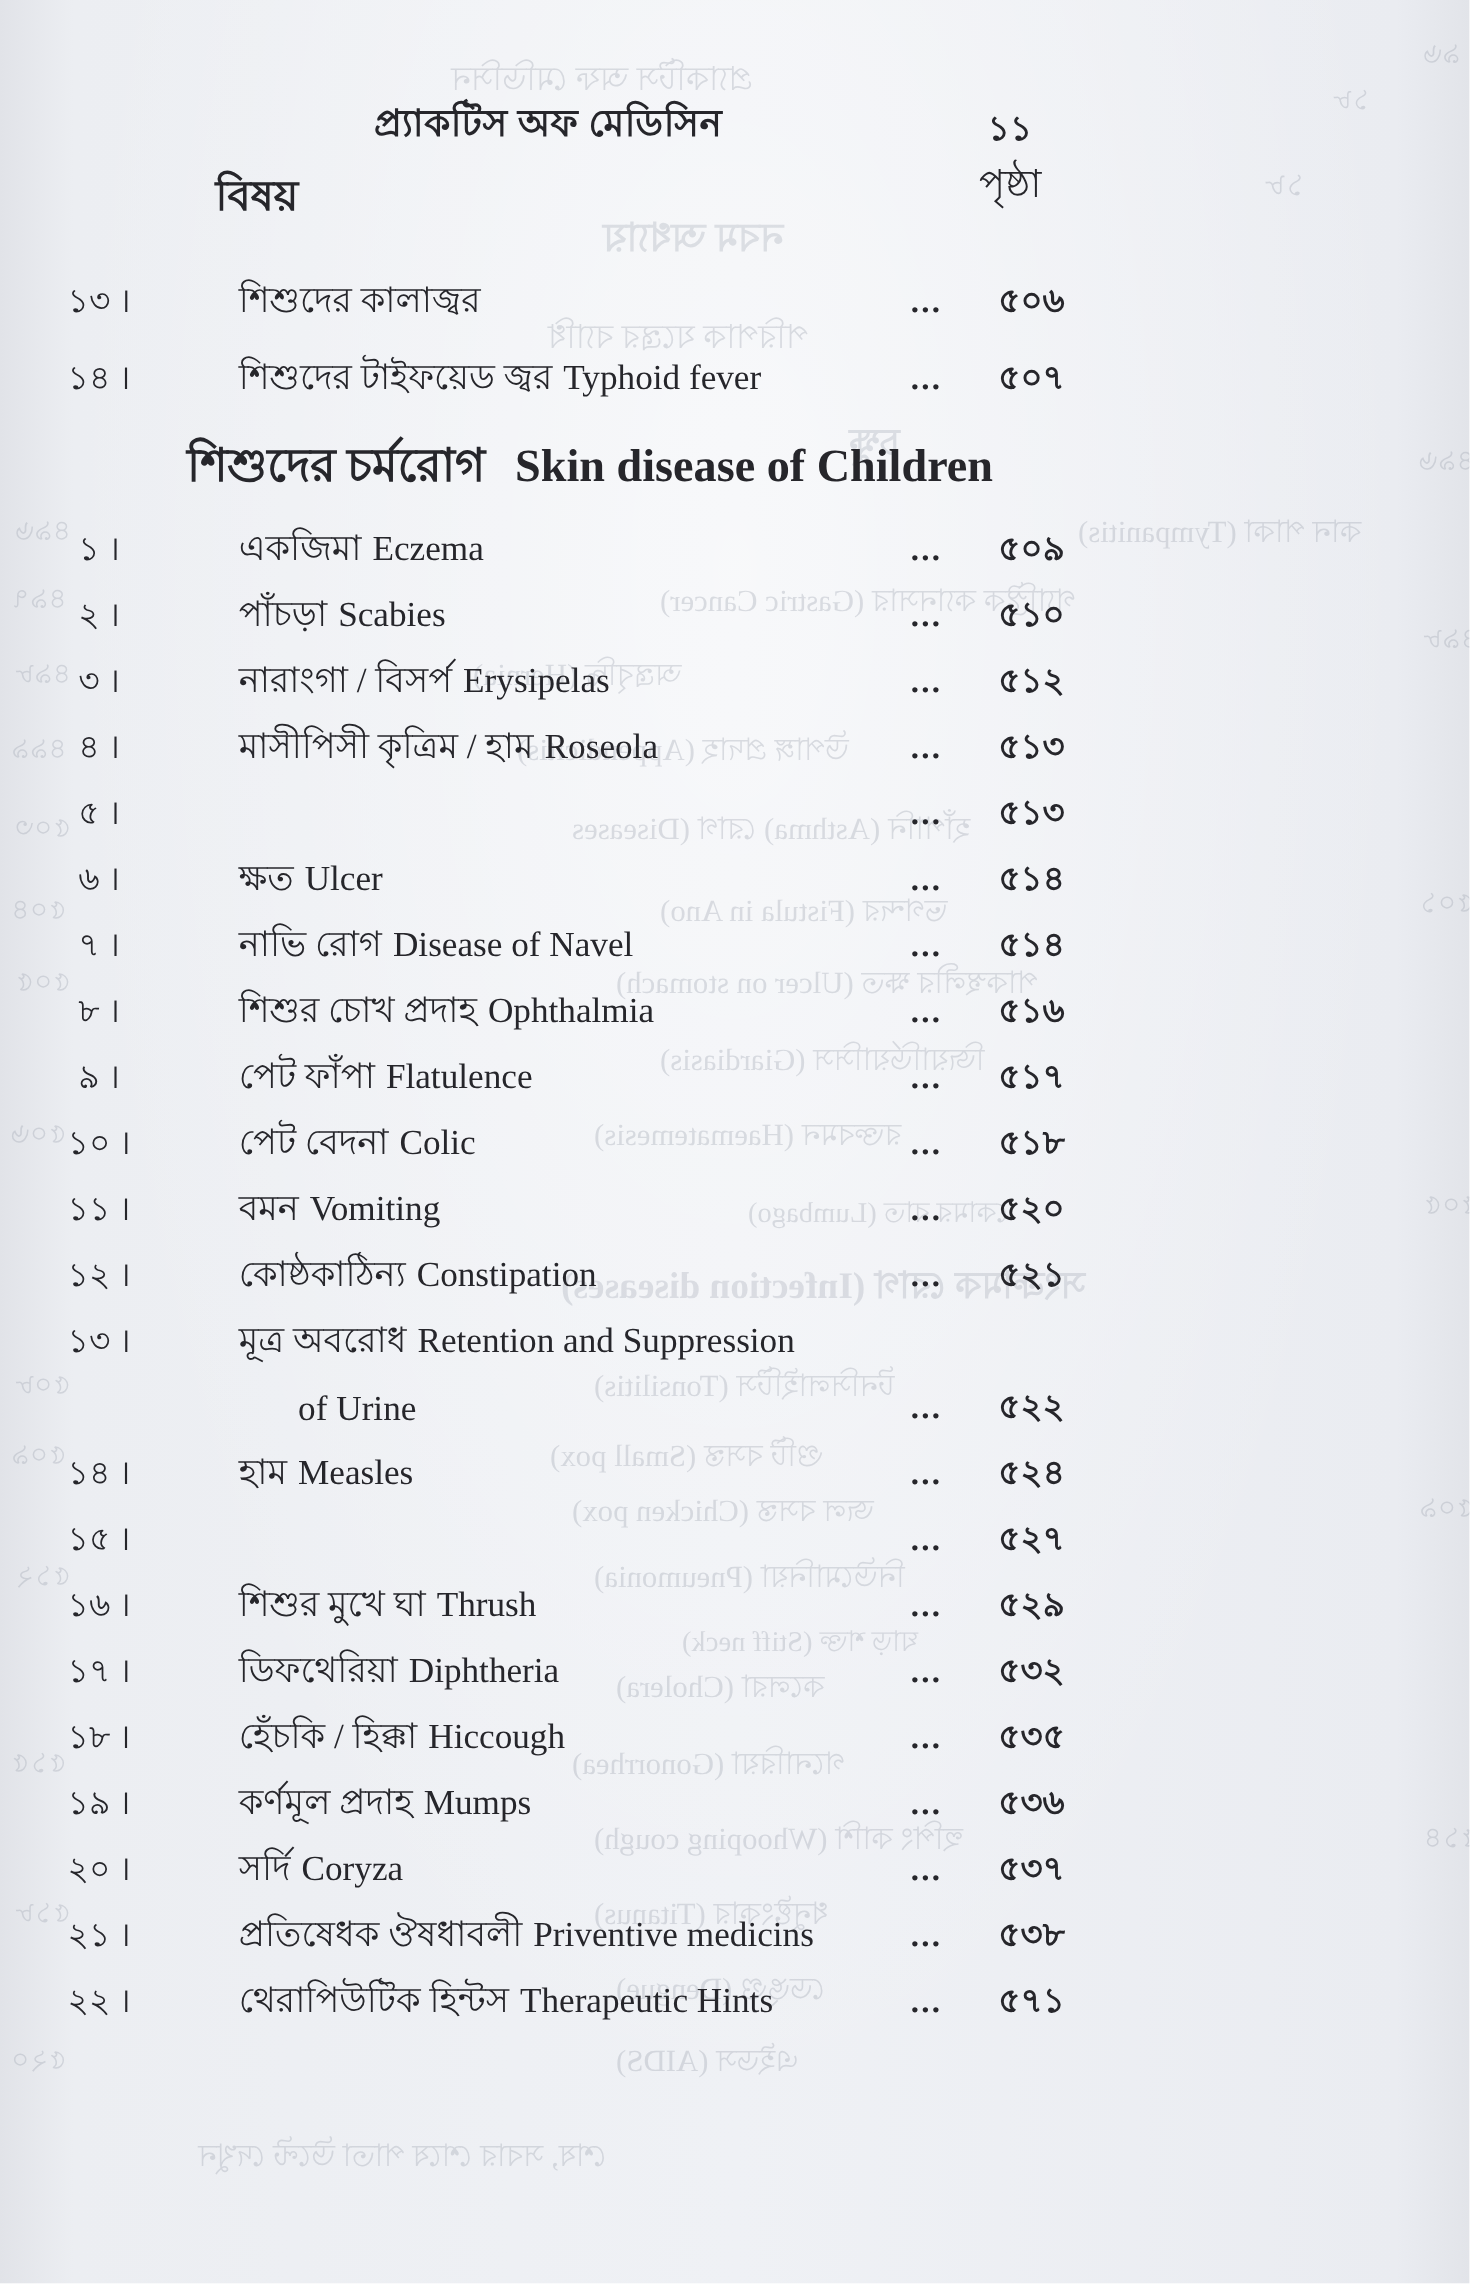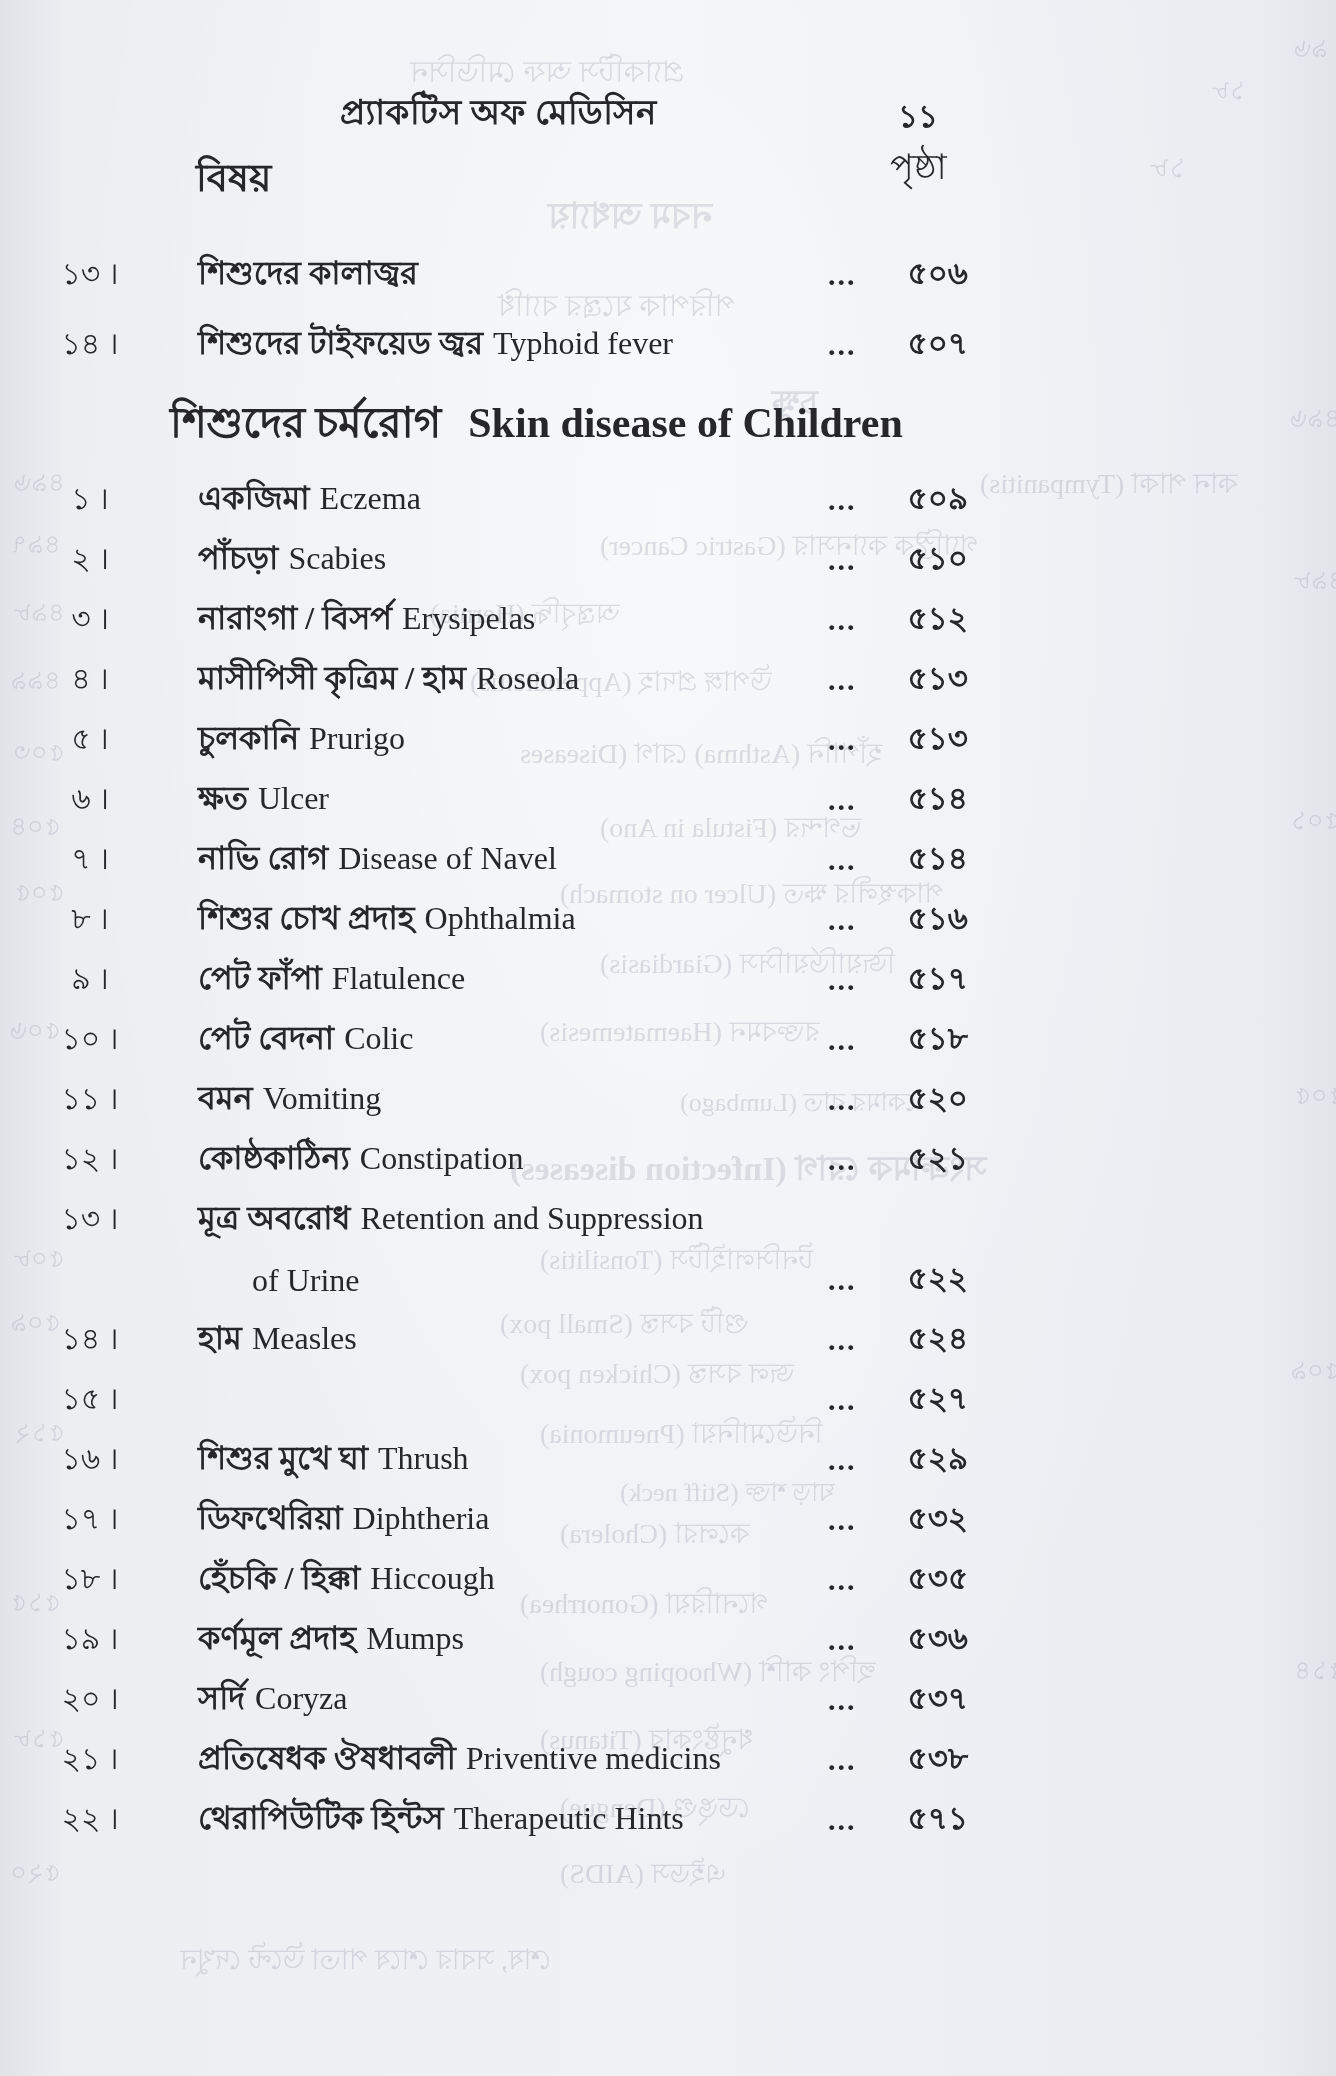--- a/index.html
+++ b/index.html
@@ -30,21 +30,21 @@
   
   .sec-head{position:absolute;left:170px;top:390px;font-size:42px;font-weight:bold;white-space:nowrap;}
   .sec-head .en{margin-left:27px;}
   
   .toc-top{position:absolute;left:0;top:240px;width:100%;}
   .toc-top .row{height:70px;}
   .toc-list{position:absolute;left:0;top:470px;width:100%;}
   .row{position:relative;height:60px;display:flex;align-items:center;width:100%;}
   .no{width:180px;text-align:center;font-size:30px;font-weight:400;white-space:nowrap;flex:none;}
   .subj{margin-left:18px;font-size:32px;white-space:nowrap;}
-  .subj .bn{font-weight:700;}
+  .subj .bn{font-weight:400;margin-left:19px;}
   .subj .en{font-weight:500;margin-left:10px;text-align:center;}
   .row.indent .subj{margin-left:62px;}
   .dots{position:absolute;left:828px;top:0;height:100%;display:flex;align-items:center;
         font-size:30px;font-weight:bold;letter-spacing:2px;}
   .pg{position:absolute;left:874px;top:0;height:100%;width:94px;display:flex;align-items:center;
       justify-content:flex-end;font-size:31px;font-weight:600;}
 </style>
 </head>
 <body>
 
@@ -148,21 +148,20 @@
         <span class="pg">৫১২</span>
       </div>
       <div class="row">
         <span class="no">৪ ।</span>
         <span class="subj"><span class="bn">মাসীপিসী কৃত্রিম / হাম</span><span class="en">Roseola</span></span>
         <span class="dots">...</span>
         <span class="pg">৫১৩</span>
       </div>
       <div class="row">
         <span class="no">৫ ।</span>
-        <span class="subj"><span class="bn">চুলকানি</span><span class="en">Prurigo</span></span>
         <span class="dots">...</span>
         <span class="pg">৫১৩</span>
       </div>
       <div class="row">
         <span class="no">৬ ।</span>
         <span class="subj"><span class="bn">ক্ষত</span><span class="en">Ulcer</span></span>
         <span class="dots">...</span>
         <span class="pg">৫১৪</span>
       </div>
       <div class="row">

